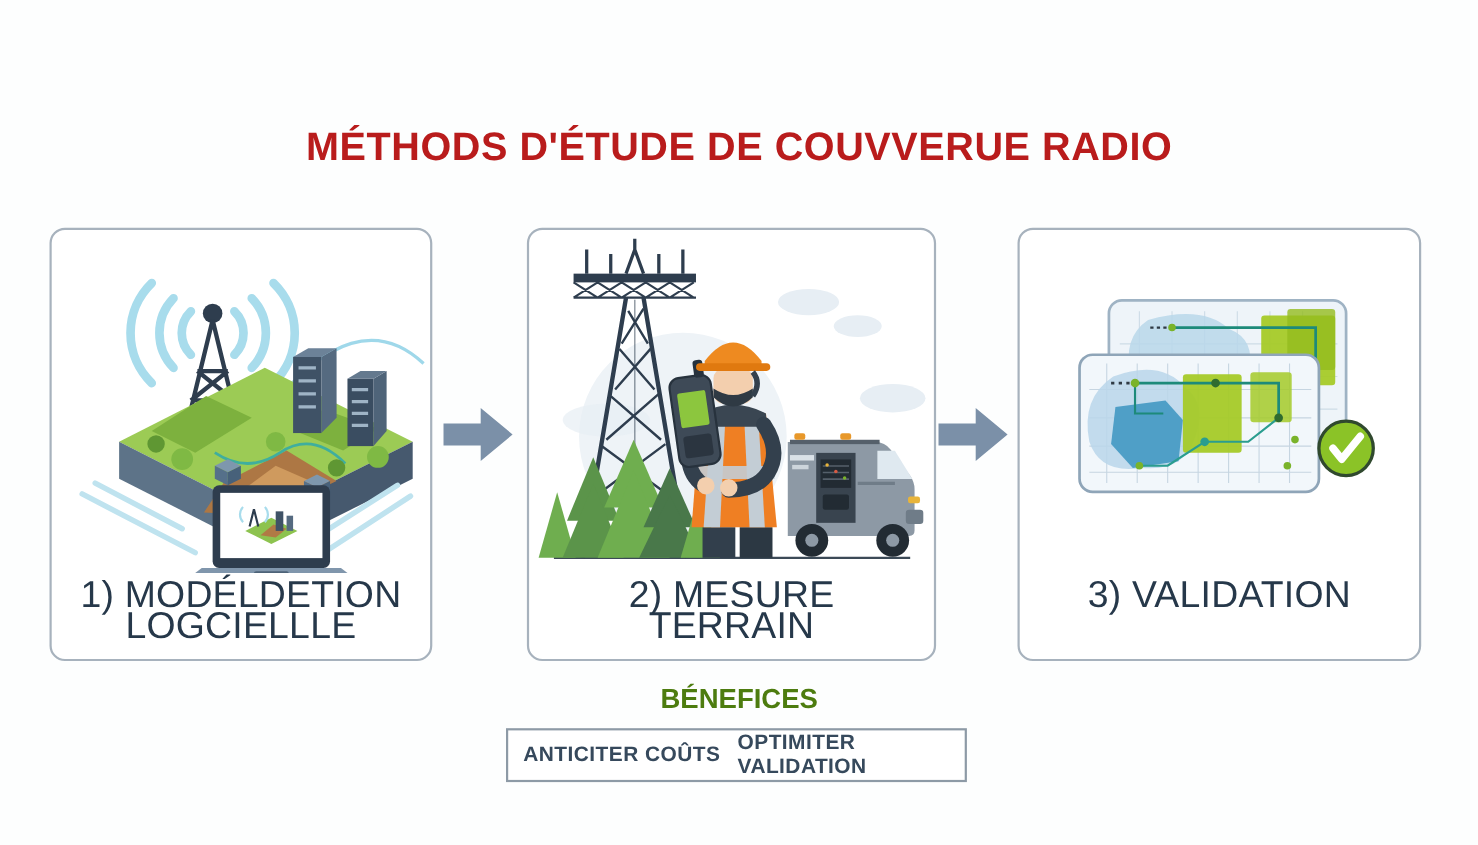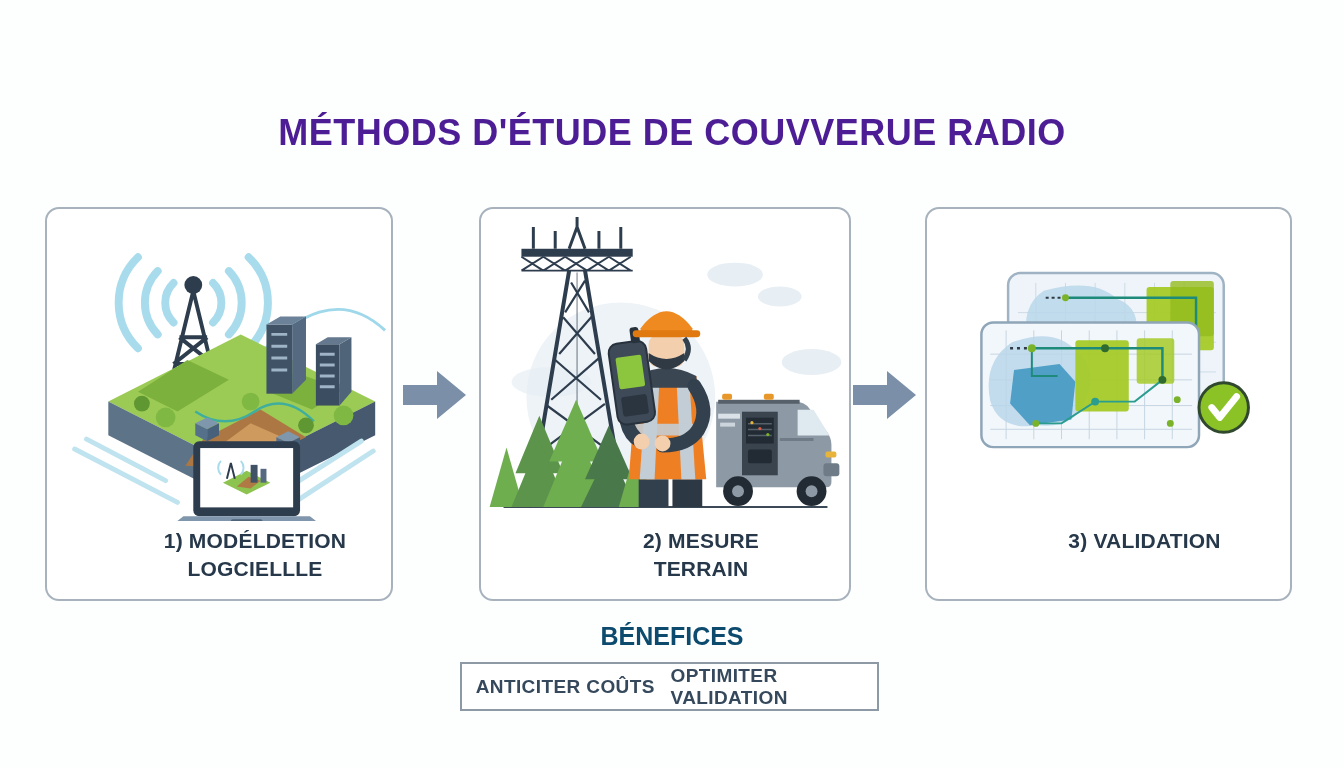--- a/index.html
+++ b/index.html
@@ -2,41 +2,41 @@
 <html><head>
 <meta charset="utf-8">
 <style>
   html,body{margin:0;padding:0;background:#fdfefe;}
   #canvas{
     position:relative;width:1344px;height:768px;overflow:hidden;
     background:#fdfefe;font-family:"Liberation Sans",sans-serif;color:#26384a;
   }
   .title{
     position:absolute;left:0;right:0;top:112px;text-align:center;
-    font-size:36px;font-weight:bold;letter-spacing:.5px;color:#4c1d95;
+    font-size:36px;font-weight:bold;letter-spacing:.5px;color:#b91c1c;
   }
   .panel{
     position:absolute;top:207px;height:394px;background:#ffffff;
     border:2px solid #a7b2bd;border-radius:14px;box-sizing:border-box;
   }
   #panel-1{left:45px;width:348px;}
   #panel-2{left:479px;width:372px;}
   #panel-3{left:925px;width:367px;}
   .illus{position:absolute;left:0;top:4px;width:100%;height:308px;}
   .caption{
     position:absolute;left:0;top:318px;width:100%;text-align:center;
-    font-size:21px;font-weight:bold;line-height:28px;letter-spacing:.2px;color:#26384a;margin-left:36px;
+    font-size:34px;font-weight:normal;line-height:28px;letter-spacing:.2px;color:#26384a;
   }
   .caption span{display:block;}
   .arrow{position:absolute;top:368px;width:64px;height:54px;}
   #arrow-1{left:403px;}
   #arrow-2{left:853px;}
   .benefits-heading{
     position:absolute;left:0;width:1344px;top:622px;text-align:center;
-    font-size:25px;font-weight:bold;color:#0c4a6e;
+    font-size:25px;font-weight:bold;color:#4d7c0f;
   }
   .benefits-box{
     position:absolute;left:460px;top:662px;width:419px;height:49px;
     border:2px solid #8d9aa6;background:#ffffff;box-sizing:border-box;
     display:flex;align-items:center;
   }
   .benefit-cell{
     flex:1;display:flex;align-items:center;justify-content:center;
     font-size:19px;font-weight:bold;letter-spacing:.4px;color:#36495c;
   }

